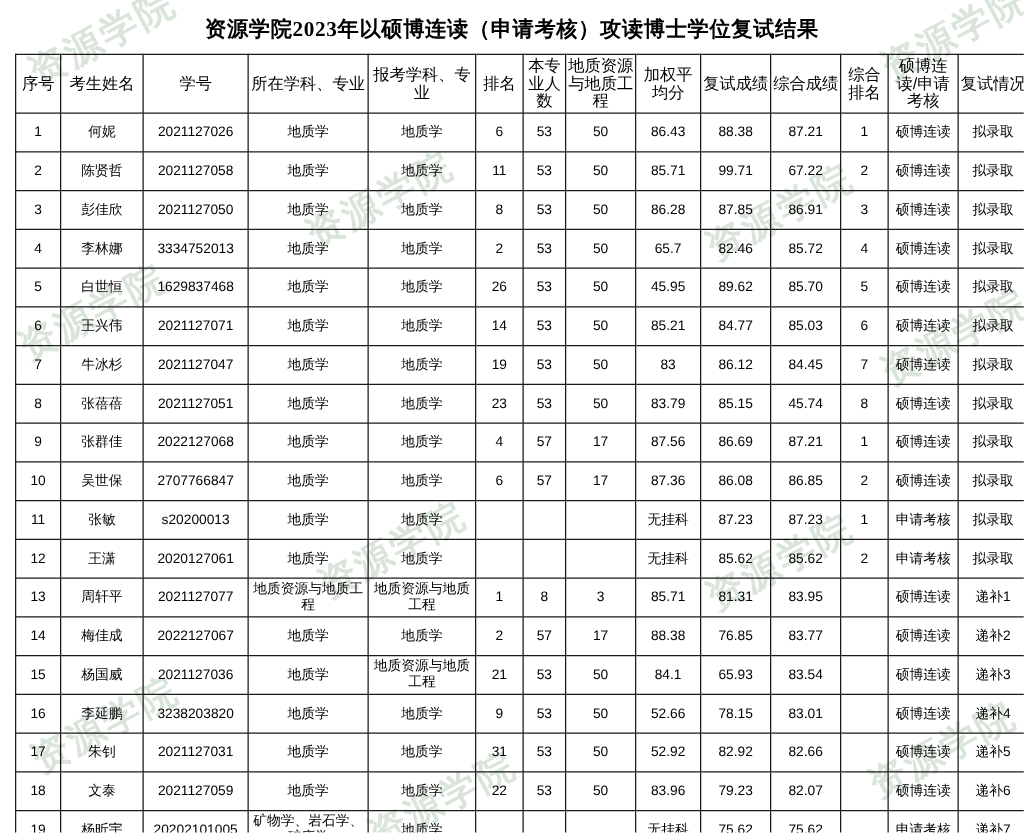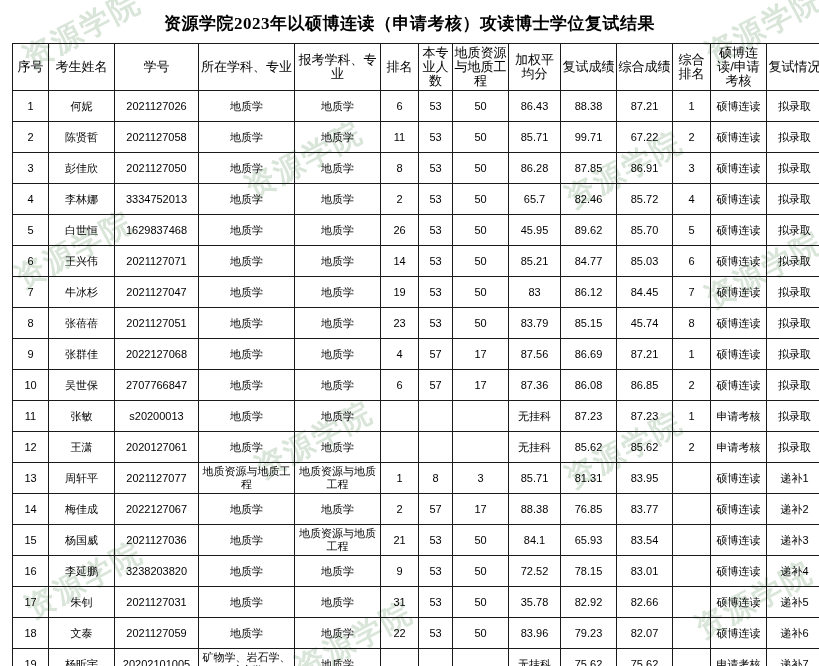--- a/index.html
+++ b/index.html
@@ -399,37 +399,37 @@
         </tr>
         <tr>
           <td class="num">16</td>
           <td class="cn">李延鹏</td>
           <td class="num">3238203820</td>
           <td class="cn">地质学</td>
           <td class="cn">地质学</td>
           <td class="num">9</td>
           <td class="num">53</td>
           <td class="num">50</td>
-          <td class="cn">72.52</td>
+          <td class="cn">52.66</td>
           <td class="num">78.15</td>
           <td class="num">83.01</td>
           <td class="num"></td>
           <td class="cn">硕博连读</td>
           <td class="cn">递补4</td>
         </tr>
         <tr>
           <td class="num">17</td>
           <td class="cn">朱钊</td>
           <td class="num">2021127031</td>
           <td class="cn">地质学</td>
           <td class="cn">地质学</td>
           <td class="num">31</td>
           <td class="num">53</td>
           <td class="num">50</td>
-          <td class="cn">35.78</td>
+          <td class="cn">52.92</td>
           <td class="num">82.92</td>
           <td class="num">82.66</td>
           <td class="num"></td>
           <td class="cn">硕博连读</td>
           <td class="cn">递补5</td>
         </tr>
         <tr>
           <td class="num">18</td>
           <td class="cn">文泰</td>
           <td class="num">2021127059</td>

